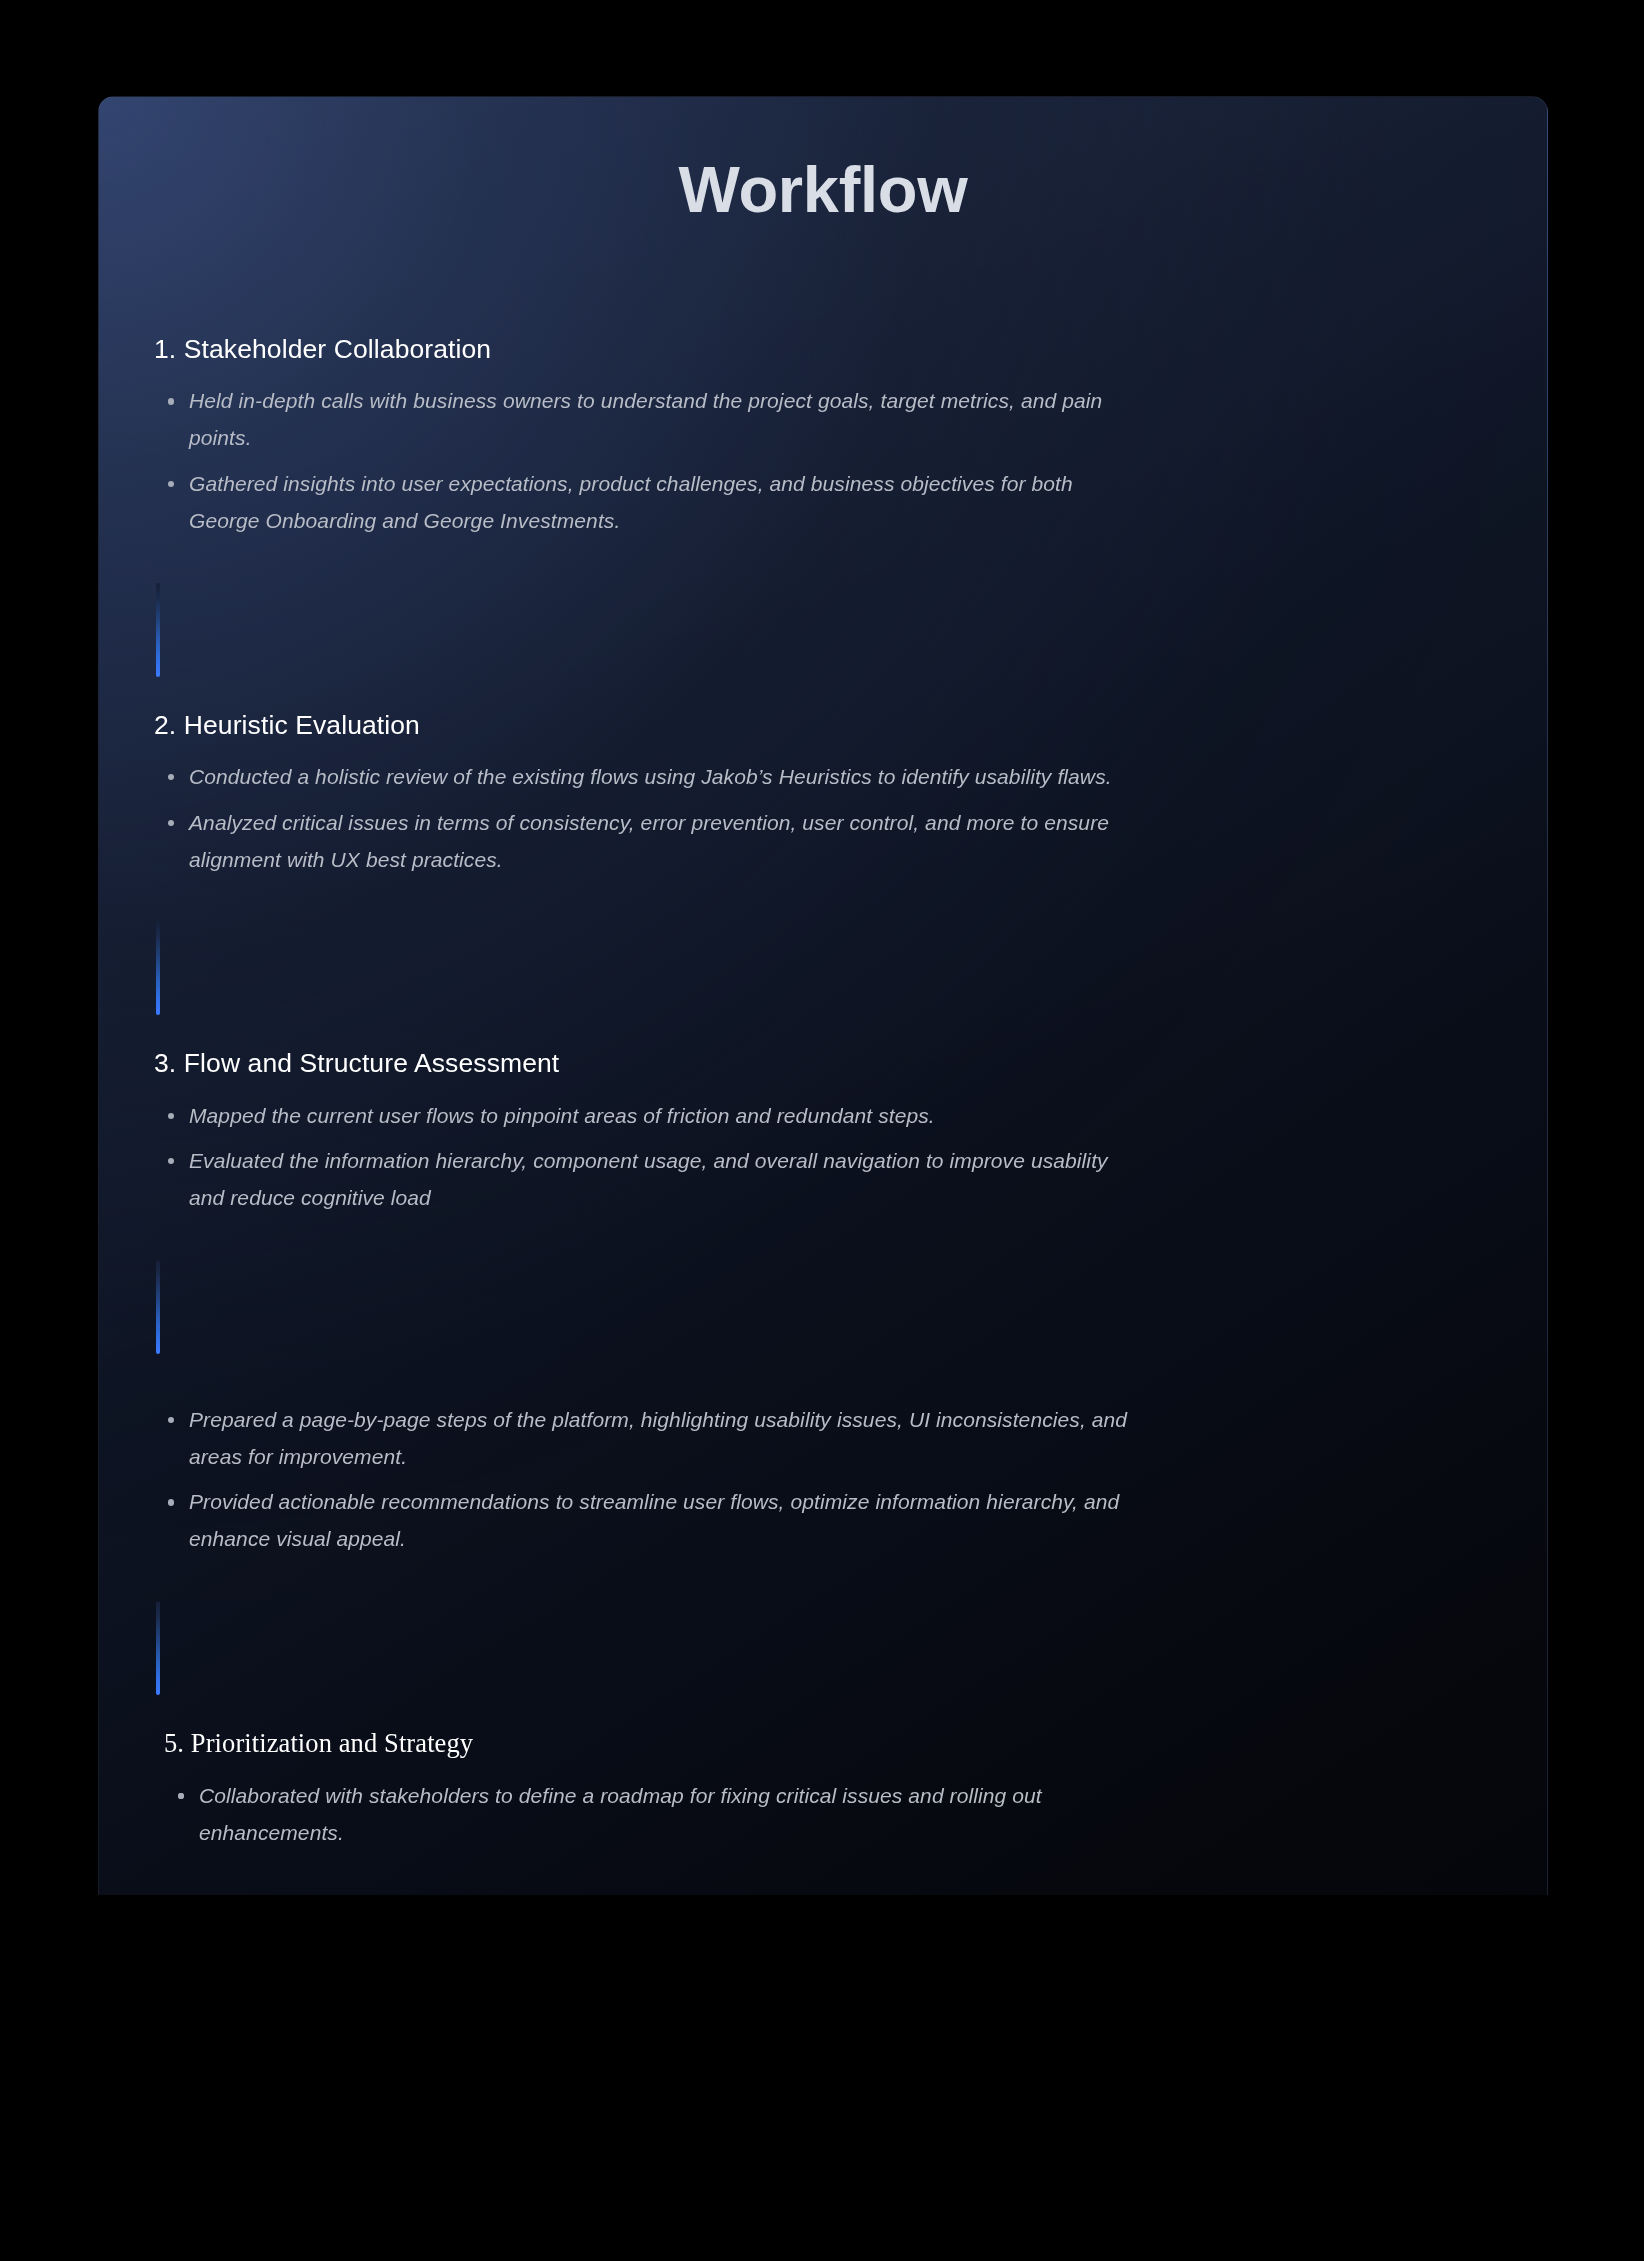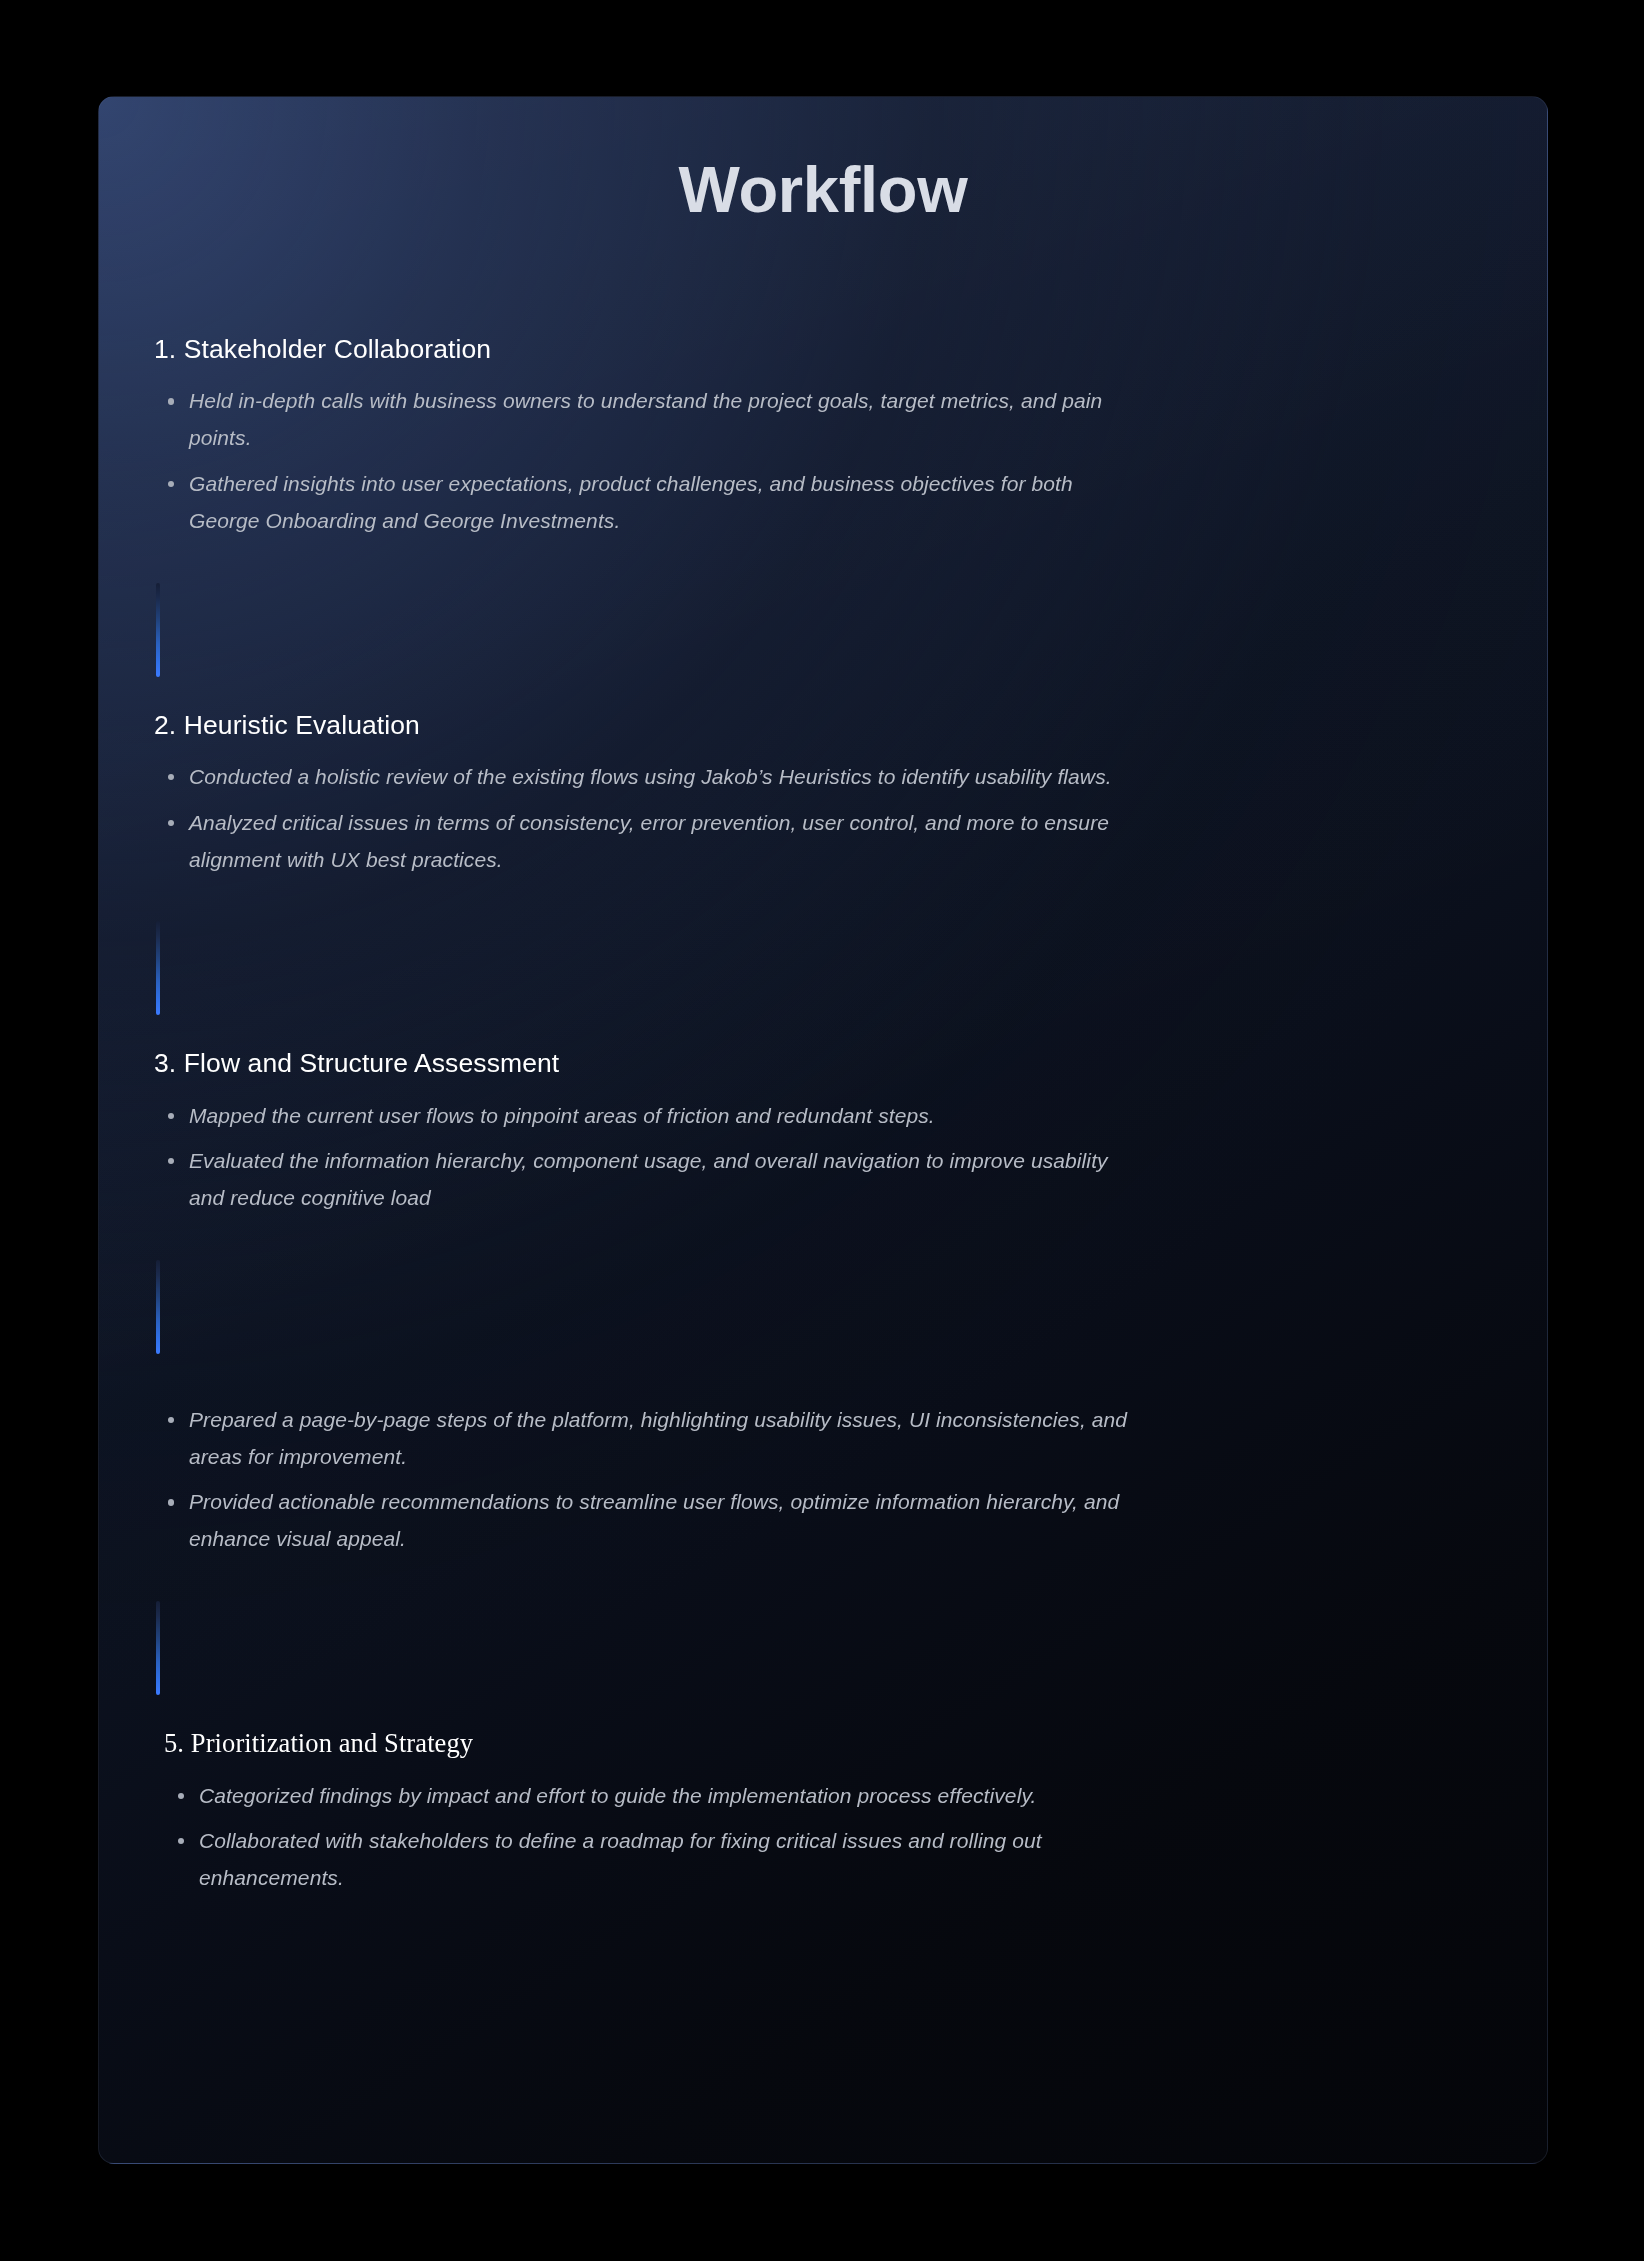--- a/index.html
+++ b/index.html
@@ -9,21 +9,21 @@
     width: 1645px;
     height: 2261px;
     background: #000000;
     font-family: "Liberation Sans", sans-serif;
     -webkit-font-smoothing: antialiased;
   }
 
   .page {
     position: relative;
     width: 1645px;
-    height: 2261px;
+    height: 1895px;
     background: #000000;
     overflow: hidden;
   }
 
   
   .card {
     position: absolute;
     left: 98px;
     top: 96px;
     width: 1450px;
@@ -214,21 +214,20 @@
         </div>
         <div class="divider-wrap">
           <div class="divider"></div>
         </div>
 
         <div class="section section-5">
           <div class="section-title">5. Prioritization and Strategy</div>
           <div class="bullets">
             <div class="bullet">
               <span class="dot"></span>
-              <span>Categorized findings by impact and effort to guide the implementation process effectively.</span>
             </div>
             <div class="bullet">
               <span class="dot"></span>
               <span>Collaborated with stakeholders to define a roadmap for fixing critical issues and rolling out enhancements.</span>
             </div>
           </div>
         </div>
 
         <div class="spacer-bottom"></div>
 

